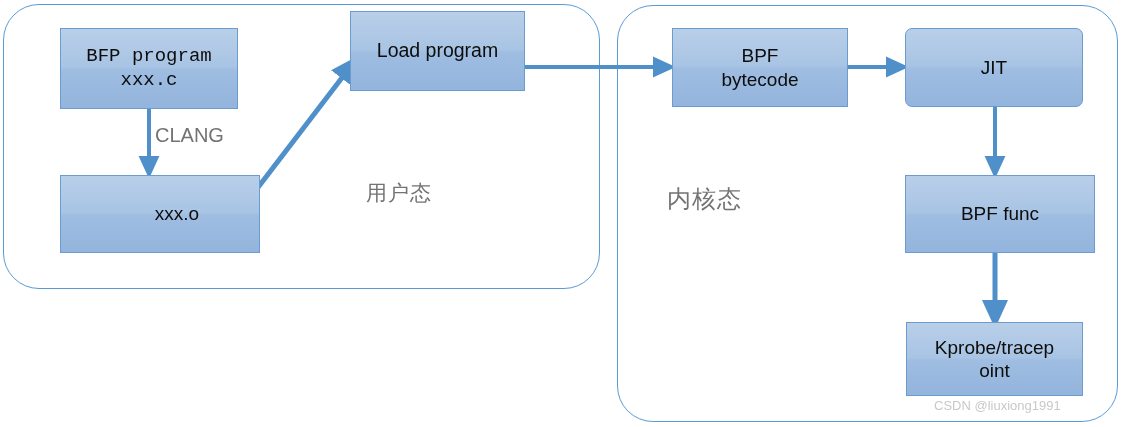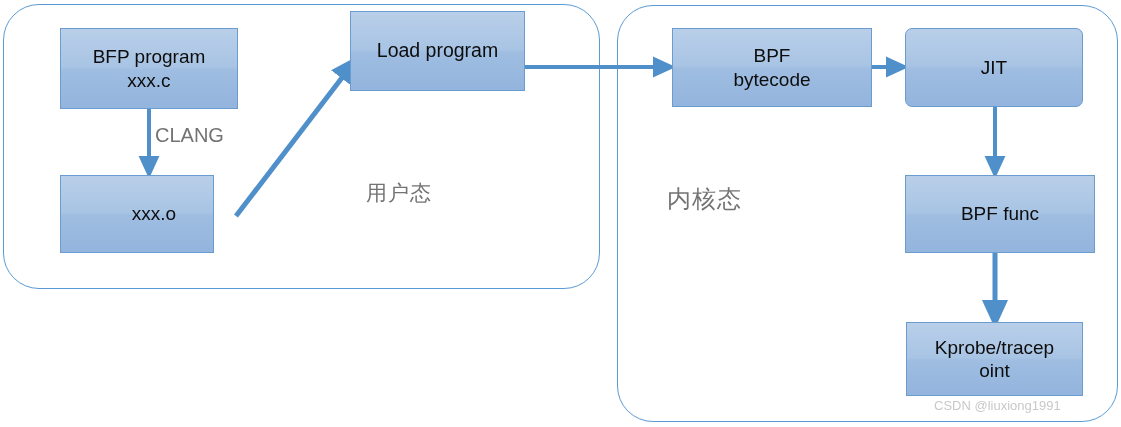--- a/index.html
+++ b/index.html
@@ -36,24 +36,24 @@
     color: #0d0d0d;
     display: flex;
     align-items: center;
     justify-content: center;
     text-align: center;
     line-height: 1.22;
     font-size: 19px;
     padding: 2px 6px;
     white-space: pre-line;
   }
-  #node-bpf-program { left: 60px;  top: 28px;  width: 178px; height: 81px; }
-  #node-object-file { left: 60px;  top: 175px; width: 154px; height: 78px; padding-left: 40px; }
+  #node-bpf-program { left: 60px;  top: 28px;  width: 178px; height: 81px; font-family: Liberation Mono, monospace; }
+  #node-object-file { left: 60px;  top: 175px; width: 200px; height: 78px; padding-left: 40px; }
   #node-load-program{ left: 350px; top: 11px;  width: 175px; height: 80px; font-size: 19.5px; }
-  #node-bpf-bytecode{ left: 672px; top: 28px;  width: 200px; height: 79px; }
+  #node-bpf-bytecode{ left: 672px; top: 28px;  width: 176px; height: 79px; }
   #node-jit         { left: 905px; top: 28px;  width: 178px; height: 79px; border-radius: 7px; }
   #node-bpf-func    { left: 905px; top: 175px; width: 190px; height: 78px; }
   #node-kprobe      { left: 906px; top: 322px; width: 177px; height: 74px; }
 
   
   .label {
     position: absolute;
     color: #737373;
     white-space: nowrap;
   }

